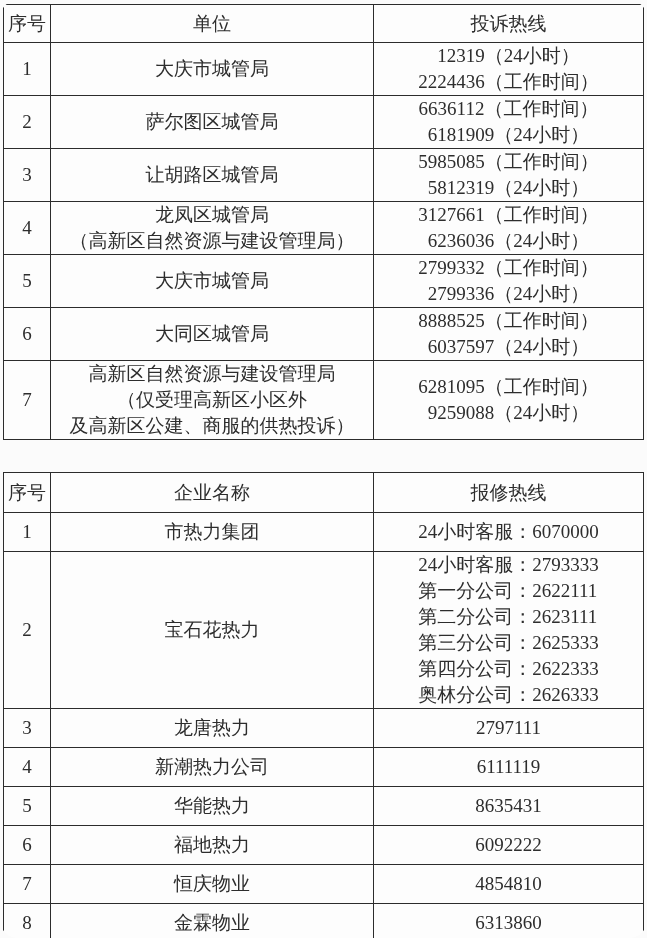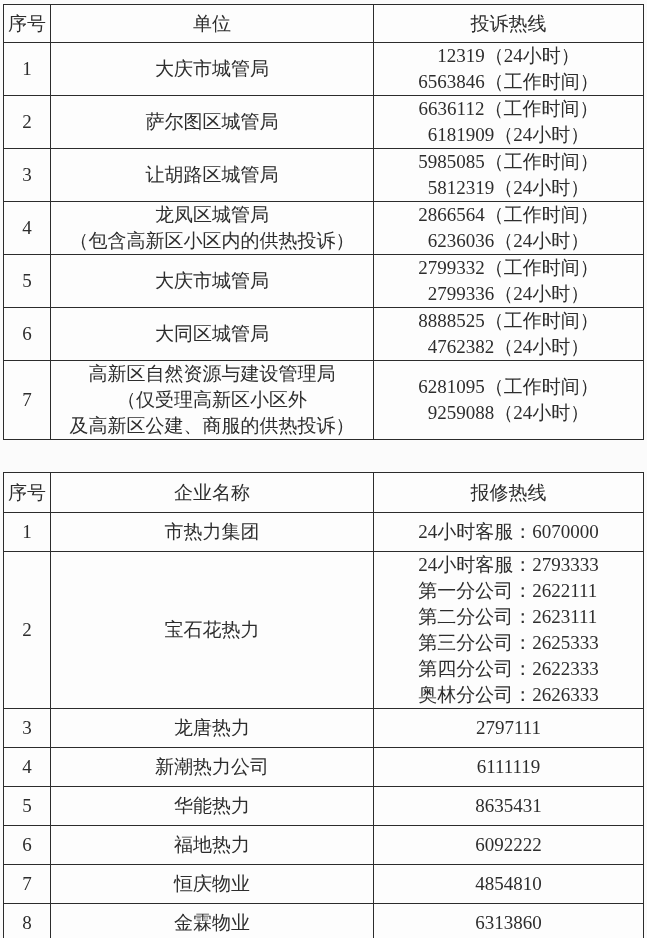--- a/index.html
+++ b/index.html
@@ -9,20 +9,21 @@
   }
   .page {
     width: 647px;
     height: 938px;
     box-sizing: border-box;
     padding: 4px 3px 3px 3px;
     background: #fbfbfb;
     font-family: "Liberation Serif", "DejaVu Serif", serif;
     color: #2d2d2d;
     overflow: hidden;
+    border-radius: 18px;
   }
   table.tbl {
     border-collapse: collapse;
     width: 640px;
     table-layout: fixed;
     background: #fdfdfd;
   }
   table.tbl th,
   table.tbl td {
     border: 1px solid #2c2c2c;
@@ -78,21 +79,21 @@
             </div>
           </td>
           <td>
             <div class="lines">
               <div class="line">大庆市城管局</div>
             </div>
           </td>
           <td>
             <div class="lines">
               <div class="line">12319（24小时）</div>
-              <div class="line">6563846（工作时间）</div>
+              <div class="line">2224436（工作时间）</div>
             </div>
           </td>
         </tr>
         <tr>
           <td>
             <div class="lines">
               <div class="line">2</div>
             </div>
           </td>
           <td>
@@ -127,26 +128,26 @@
         </tr>
         <tr>
           <td>
             <div class="lines">
               <div class="line">4</div>
             </div>
           </td>
           <td>
             <div class="lines">
               <div class="line">龙凤区城管局</div>
-              <div class="line">（包含高新区小区内的供热投诉）</div>
-            </div>
-          </td>
-          <td>
-            <div class="lines">
-              <div class="line">2866564（工作时间）</div>
+              <div class="line">（高新区自然资源与建设管理局）</div>
+            </div>
+          </td>
+          <td>
+            <div class="lines">
+              <div class="line">3127661（工作时间）</div>
               <div class="line">6236036（24小时）</div>
             </div>
           </td>
         </tr>
         <tr>
           <td>
             <div class="lines">
               <div class="line">5</div>
             </div>
           </td>
@@ -169,21 +170,21 @@
             </div>
           </td>
           <td>
             <div class="lines">
               <div class="line">大同区城管局</div>
             </div>
           </td>
           <td>
             <div class="lines">
               <div class="line">8888525（工作时间）</div>
-              <div class="line">4762382（24小时）</div>
+              <div class="line">6037597（24小时）</div>
             </div>
           </td>
         </tr>
         <tr>
           <td>
             <div class="lines">
               <div class="line">7</div>
             </div>
           </td>
           <td>

